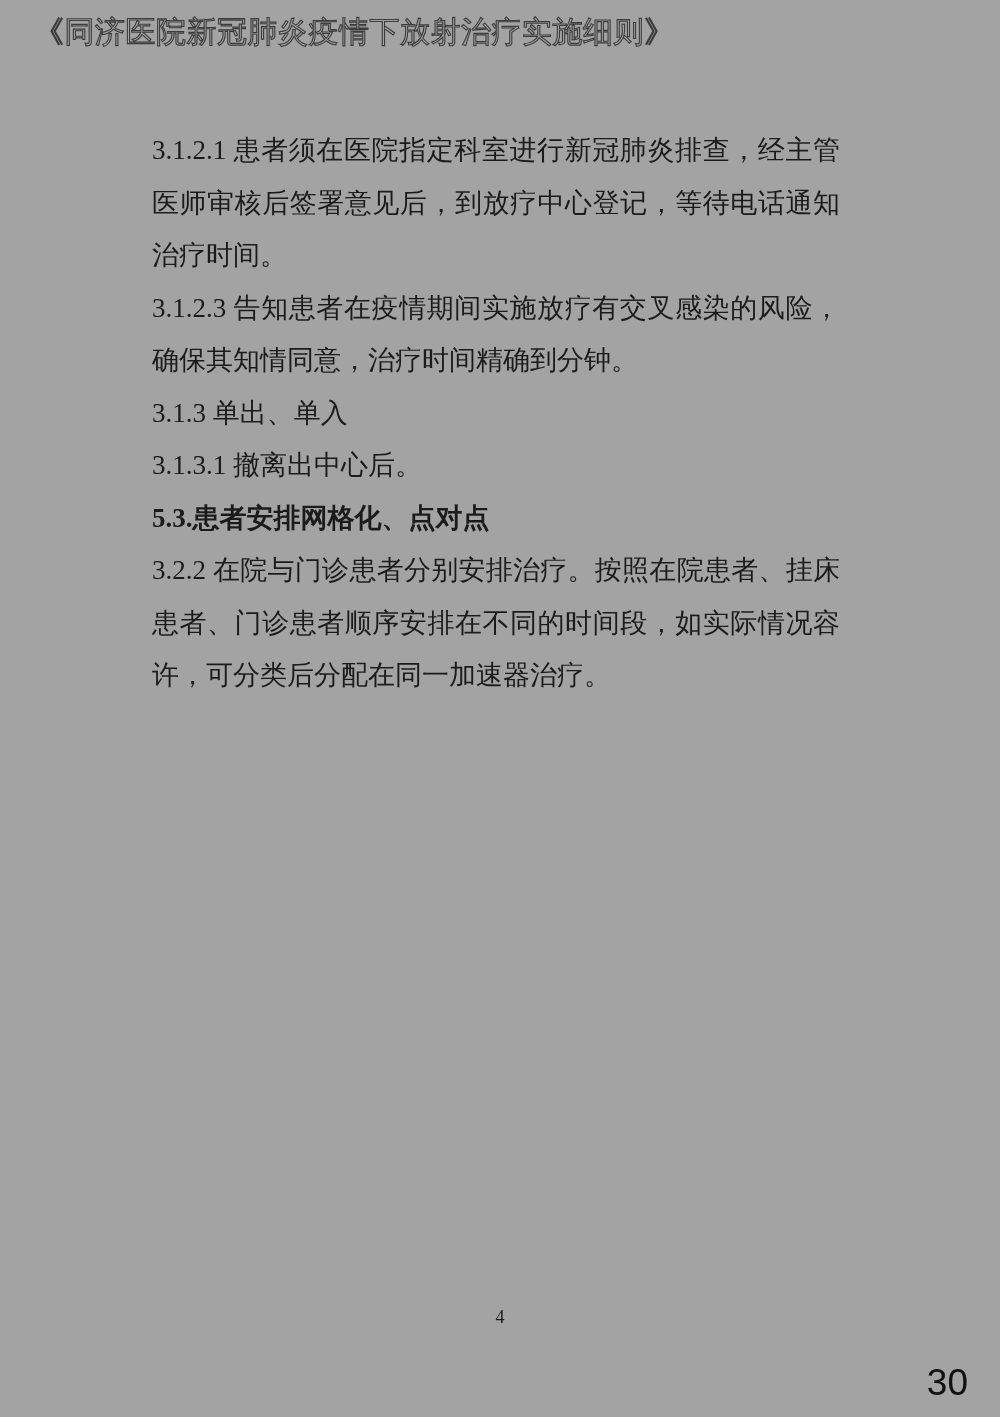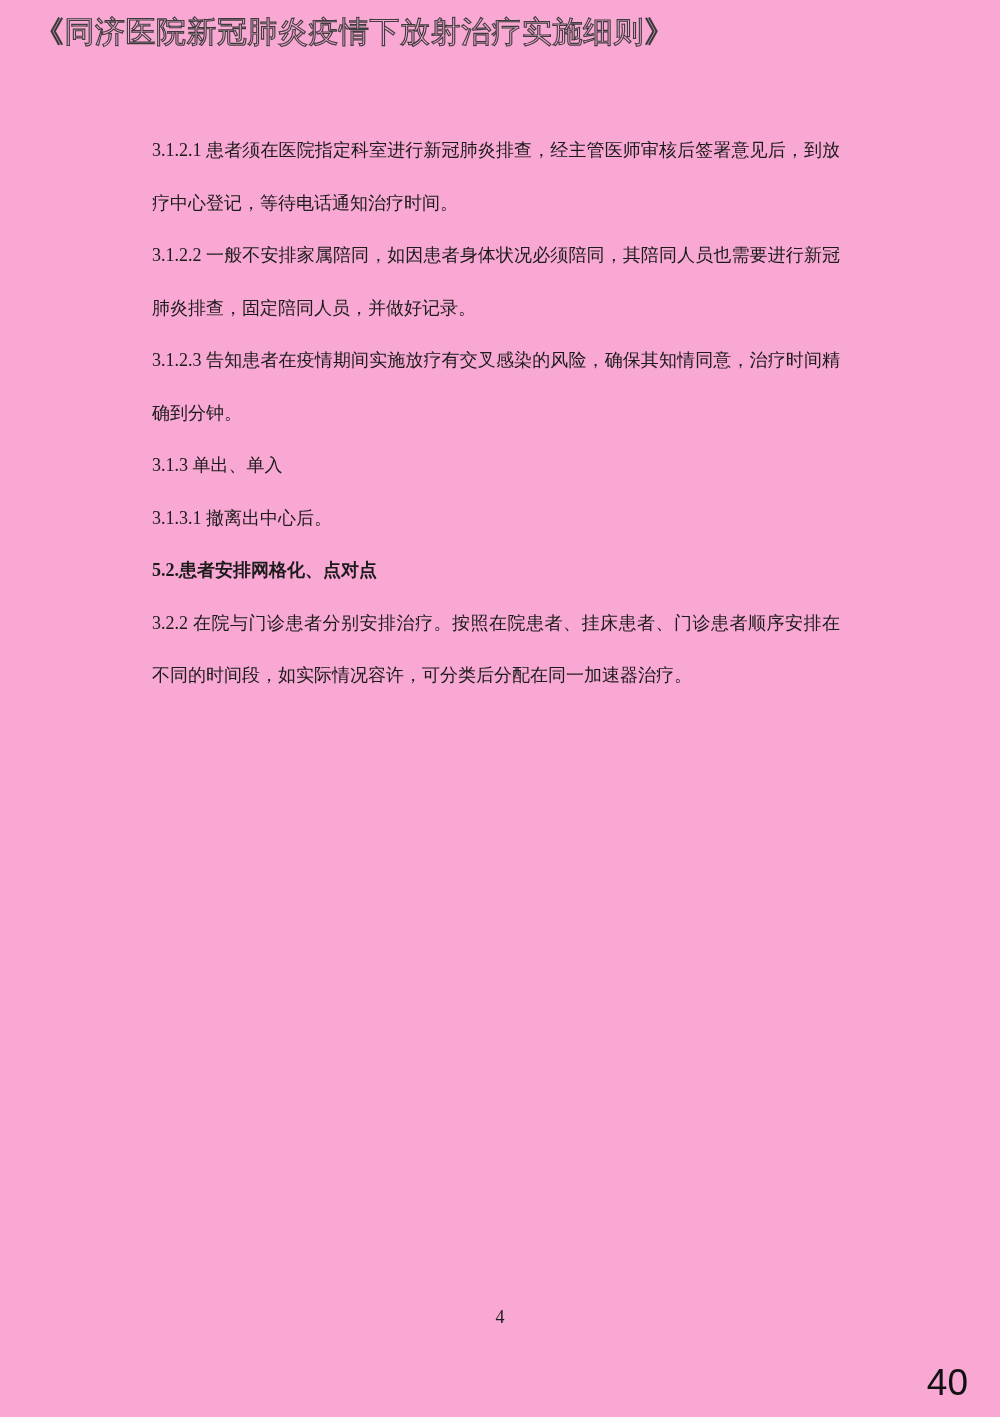--- a/index.html
+++ b/index.html
@@ -8,21 +8,21 @@
     width: 1000px;
     height: 1417px;
     background: #ffffff;
     overflow: hidden;
   }
 
   .page {
     position: relative;
     width: 1000px;
     height: 1417px;
-    background: #f9a8d4;
+    background: #a3a3a3;
     font-family: "Liberation Serif", serif;
   }
 
   
   .doc-title {
     position: absolute;
     top: 14px;
     left: 34px;
     font-size: 30px;
     line-height: 36px;
@@ -37,21 +37,21 @@
       -webkit-text-stroke: 1.1px #3c3c3c;
     }
   }
 
   
   .content {
     position: absolute;
     left: 152px;
     top: 124px;
     width: 688px;
-    font-size: 18px;
+    font-size: 27px;
     line-height: 52.5px;
     color: #1b1b1b;
     text-align: justify;
     text-justify: inter-character;
   }
 
   .para {
     margin: 0;
     word-break: break-all;
   }
@@ -86,25 +86,24 @@
 </style>
 </head>
 <body>
 
 <div class="page">
 
   <div class="doc-title">《同济医院新冠肺炎疫情下放射治疗实施细则》</div>
 
   <div class="content">
     <p class="para">3.1.2.1 患者须在医院指定科室进行新冠肺炎排查，经主管医师审核后签署意见后，到放疗中心登记，等待电话通知治疗时间。</p>
-    <p class="para">3.1.2.2 一般不安排家属陪同，如因患者身体状况必须陪同，其陪同人员也需要进行新冠肺炎排查，固定陪同人员，并做好记录。</p>
     <p class="para">3.1.2.3 告知患者在疫情期间实施放疗有交叉感染的风险，确保其知情同意，治疗时间精确到分钟。</p>
     <p class="para">3.1.3 单出、单入</p>
     <p class="para">3.1.3.1 撤离出中心后。</p>
-    <p class="para bold">5.2.患者安排网格化、点对点</p>
+    <p class="para bold">5.3.患者安排网格化、点对点</p>
     <p class="para">3.2.2 在院与门诊患者分别安排治疗。按照在院患者、挂床患者、门诊患者顺序安排在不同的时间段，如实际情况容许，可分类后分配在同一加速器治疗。</p>
   </div>
 
   <div class="footer-page-number">4</div>
 
-  <div class="corner-page-number">40</div>
+  <div class="corner-page-number">30</div>
 
 </div>
 
 </body></html>

